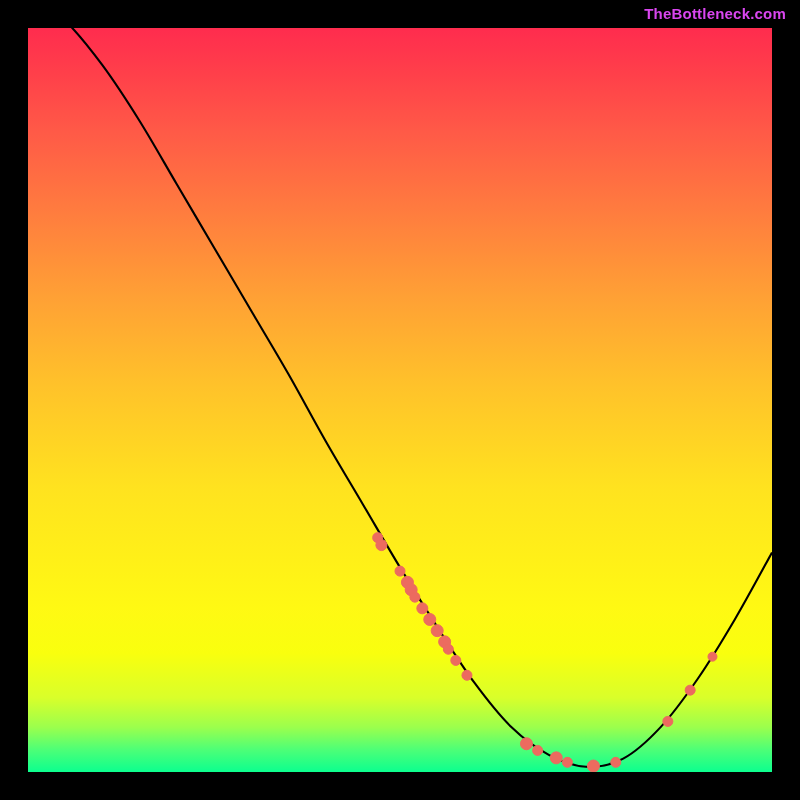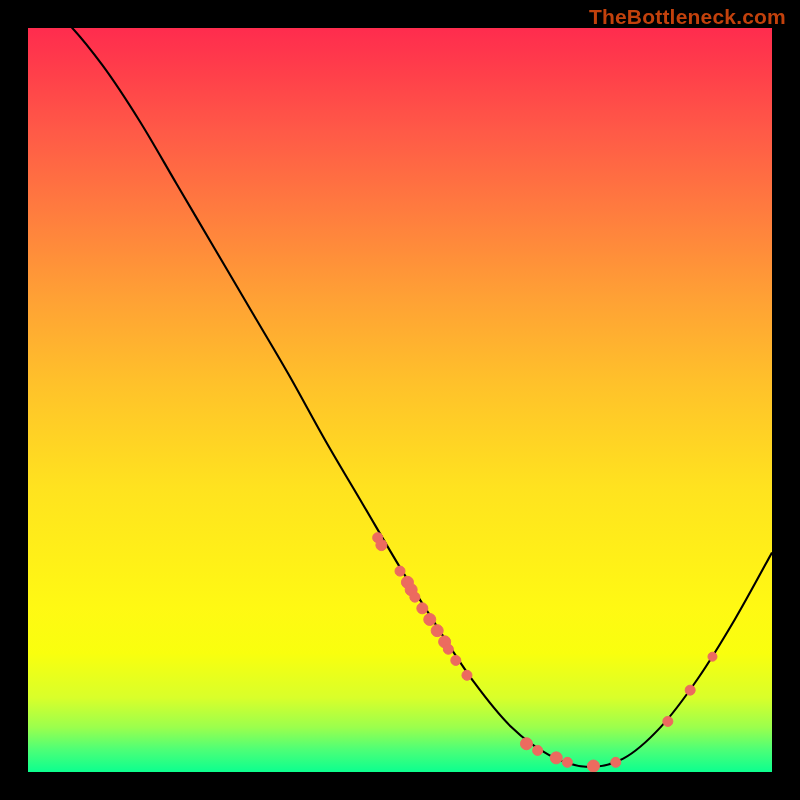--- a/index.html
+++ b/index.html
@@ -54,22 +54,22 @@
     position: absolute;
     top: 0;
     left: 0;
     width: 744px;
     height: 744px;
   }
   .watermark {
     position: absolute;
     top: 5px;
     right: 14px;
-    color: #c2410c;
-    font-size: 21px;
+    color: #d946ef;
+    font-size: 15px;
     font-weight: 600;
     letter-spacing: 0.2px;
   }
   .curve {
     fill: none;
     stroke: #000;
     stroke-width: 2.1;
   }
   .dot {
     fill: #ec6b5f;

